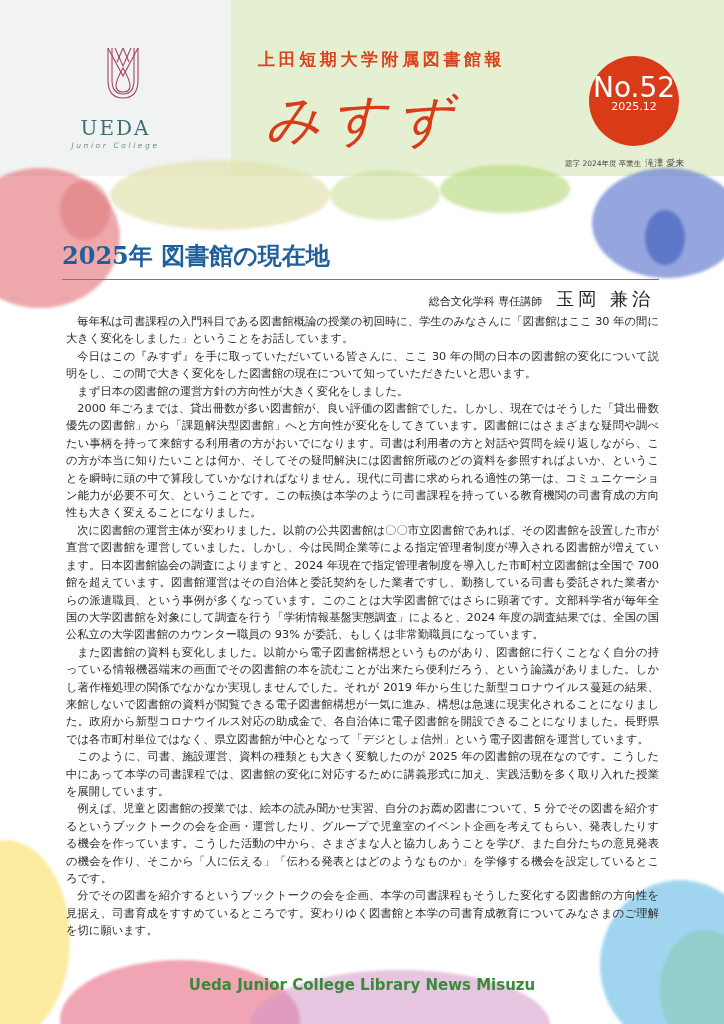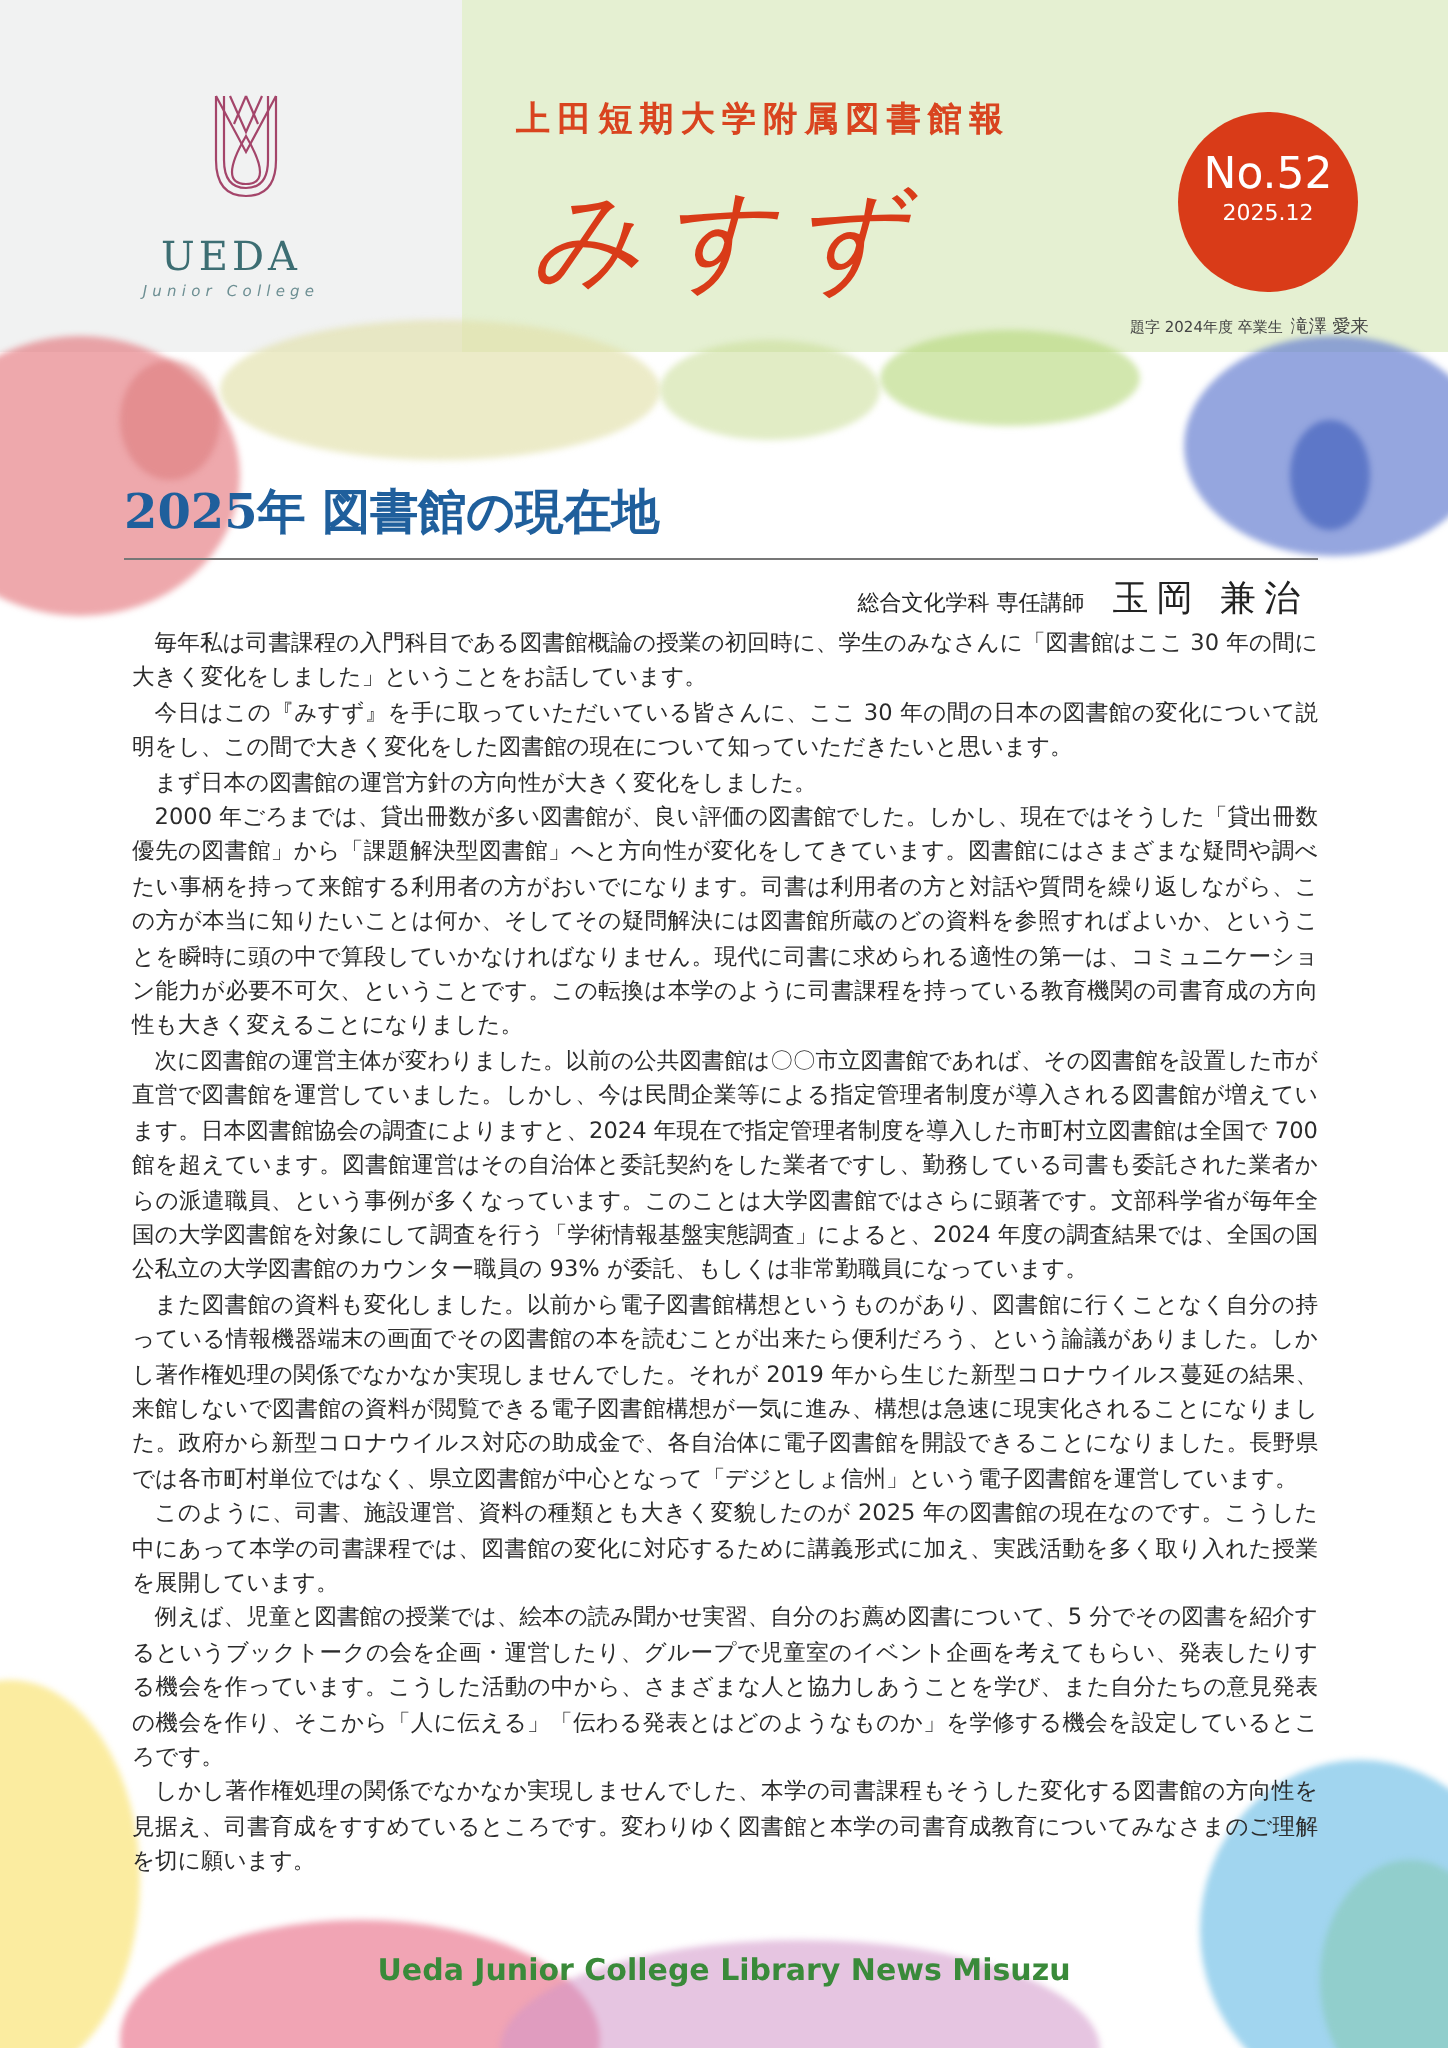--- a/index.html
+++ b/index.html
@@ -13,21 +13,21 @@
   .logo-ueda { position: absolute; left: 0; width: 231px; top: 116px; text-align: center;
     font-family: "DejaVu Serif", serif; font-size: 20px; letter-spacing: 2px; color: #3d6e73; }
   .logo-jc { position: absolute; left: 0; width: 231px; top: 141px; text-align: center;
     font-family: "DejaVu Sans", sans-serif; font-size: 7.5px; letter-spacing: 2.6px; color: #6d8f93; font-style: italic; }
   .hdr-sub { position: absolute; left: 258px; top: 48px; font-size: 17px; font-weight: bold;
     letter-spacing: 3.6px; color: #d9441f; }
   .hdr-title { position: absolute; left: 266px; top: 80px; font-family: "DejaVu Serif", serif;
     font-size: 54px; line-height: 80px; letter-spacing: 10px; color: #d93b18; font-style: italic; }
   .badge { position: absolute; left: 589px; top: 56px; width: 90px; height: 90px; border-radius: 50%;
     background: #d93b18; color: #fff; text-align: center; }
-  .badge-no { display: block; margin-top: 20px; font-size: 22px; line-height: 24px; }
+  .badge-no { display: block; margin-top: 20px; font-size: 28px; line-height: 24px; }
   .badge-date { display: block; font-size: 11px; line-height: 14px; }
   .credit { position: absolute; left: 565px; top: 157px; font-size: 7.5px; color: #444; white-space: nowrap; }
   .credit .nm { font-size: 9px; margin-left: 4px; }
 
   
   .blob { position: absolute; border-radius: 50%; filter: blur(1.5px); }
 
   
   .title { position: absolute; left: 62px; top: 240px; font-family: "DejaVu Serif", serif; font-size: 24px;
     font-weight: bold; color: #1f5f9c; white-space: nowrap; }
@@ -95,16 +95,16 @@
 
 <div class="body">
   <p>毎年私は司書課程の入門科目である図書館概論の授業の初回時に、学生のみなさんに「図書館はここ 30 年の間に大きく変化をしました」ということをお話しています。</p>
   <p>今日はこの『みすず』を手に取っていただいている皆さんに、ここ 30 年の間の日本の図書館の変化について説明をし、この間で大きく変化をした図書館の現在について知っていただきたいと思います。</p>
   <p>まず日本の図書館の運営方針の方向性が大きく変化をしました。</p>
   <p>2000 年ごろまでは、貸出冊数が多い図書館が、良い評価の図書館でした。しかし、現在ではそうした「貸出冊数優先の図書館」から「課題解決型図書館」へと方向性が変化をしてきています。図書館にはさまざまな疑問や調べたい事柄を持って来館する利用者の方がおいでになります。司書は利用者の方と対話や質問を繰り返しながら、この方が本当に知りたいことは何か、そしてその疑問解決には図書館所蔵のどの資料を参照すればよいか、ということを瞬時に頭の中で算段していかなければなりません。現代に司書に求められる適性の第一は、コミュニケーション能力が必要不可欠、ということです。この転換は本学のように司書課程を持っている教育機関の司書育成の方向性も大きく変えることになりました。</p>
   <p>次に図書館の運営主体が変わりました。以前の公共図書館は〇〇市立図書館であれば、その図書館を設置した市が直営で図書館を運営していました。しかし、今は民間企業等による指定管理者制度が導入される図書館が増えています。日本図書館協会の調査によりますと、2024 年現在で指定管理者制度を導入した市町村立図書館は全国で 700 館を超えています。図書館運営はその自治体と委託契約をした業者ですし、勤務している司書も委託された業者からの派遣職員、という事例が多くなっています。このことは大学図書館ではさらに顕著です。文部科学省が毎年全国の大学図書館を対象にして調査を行う「学術情報基盤実態調査」によると、2024 年度の調査結果では、全国の国公私立の大学図書館のカウンター職員の 93% が委託、もしくは非常勤職員になっています。</p>
   <p>また図書館の資料も変化しました。以前から電子図書館構想というものがあり、図書館に行くことなく自分の持っている情報機器端末の画面でその図書館の本を読むことが出来たら便利だろう、という論議がありました。しかし著作権処理の関係でなかなか実現しませんでした。それが 2019 年から生じた新型コロナウイルス蔓延の結果、来館しないで図書館の資料が閲覧できる電子図書館構想が一気に進み、構想は急速に現実化されることになりました。政府から新型コロナウイルス対応の助成金で、各自治体に電子図書館を開設できることになりました。長野県では各市町村単位ではなく、県立図書館が中心となって「デジとしょ信州」という電子図書館を運営しています。</p>
   <p>このように、司書、施設運営、資料の種類とも大きく変貌したのが 2025 年の図書館の現在なのです。こうした中にあって本学の司書課程では、図書館の変化に対応するために講義形式に加え、実践活動を多く取り入れた授業を展開しています。</p>
   <p>例えば、児童と図書館の授業では、絵本の読み聞かせ実習、自分のお薦め図書について、5 分でその図書を紹介するというブックトークの会を企画・運営したり、グループで児童室のイベント企画を考えてもらい、発表したりする機会を作っています。こうした活動の中から、さまざまな人と協力しあうことを学び、また自分たちの意見発表の機会を作り、そこから「人に伝える」「伝わる発表とはどのようなものか」を学修する機会を設定しているところです。</p>
-  <p>しかし著作権処理の関係でなかなか実現しませんでした、本学の司書課程もそうした変化する図書館の方向性を見据え、司書育成をすすめているところです。変わりゆく図書館と本学の司書育成教育についてみなさまのご理解を切に願います。</p>
+  <p>分でその図書を紹介するというブックトークの会を企画、本学の司書課程もそうした変化する図書館の方向性を見据え、司書育成をすすめているところです。変わりゆく図書館と本学の司書育成教育についてみなさまのご理解を切に願います。</p>
 </div>
 
 <div class="footer">Ueda Junior College Library News Misuzu</div>
 
 </body></html>

